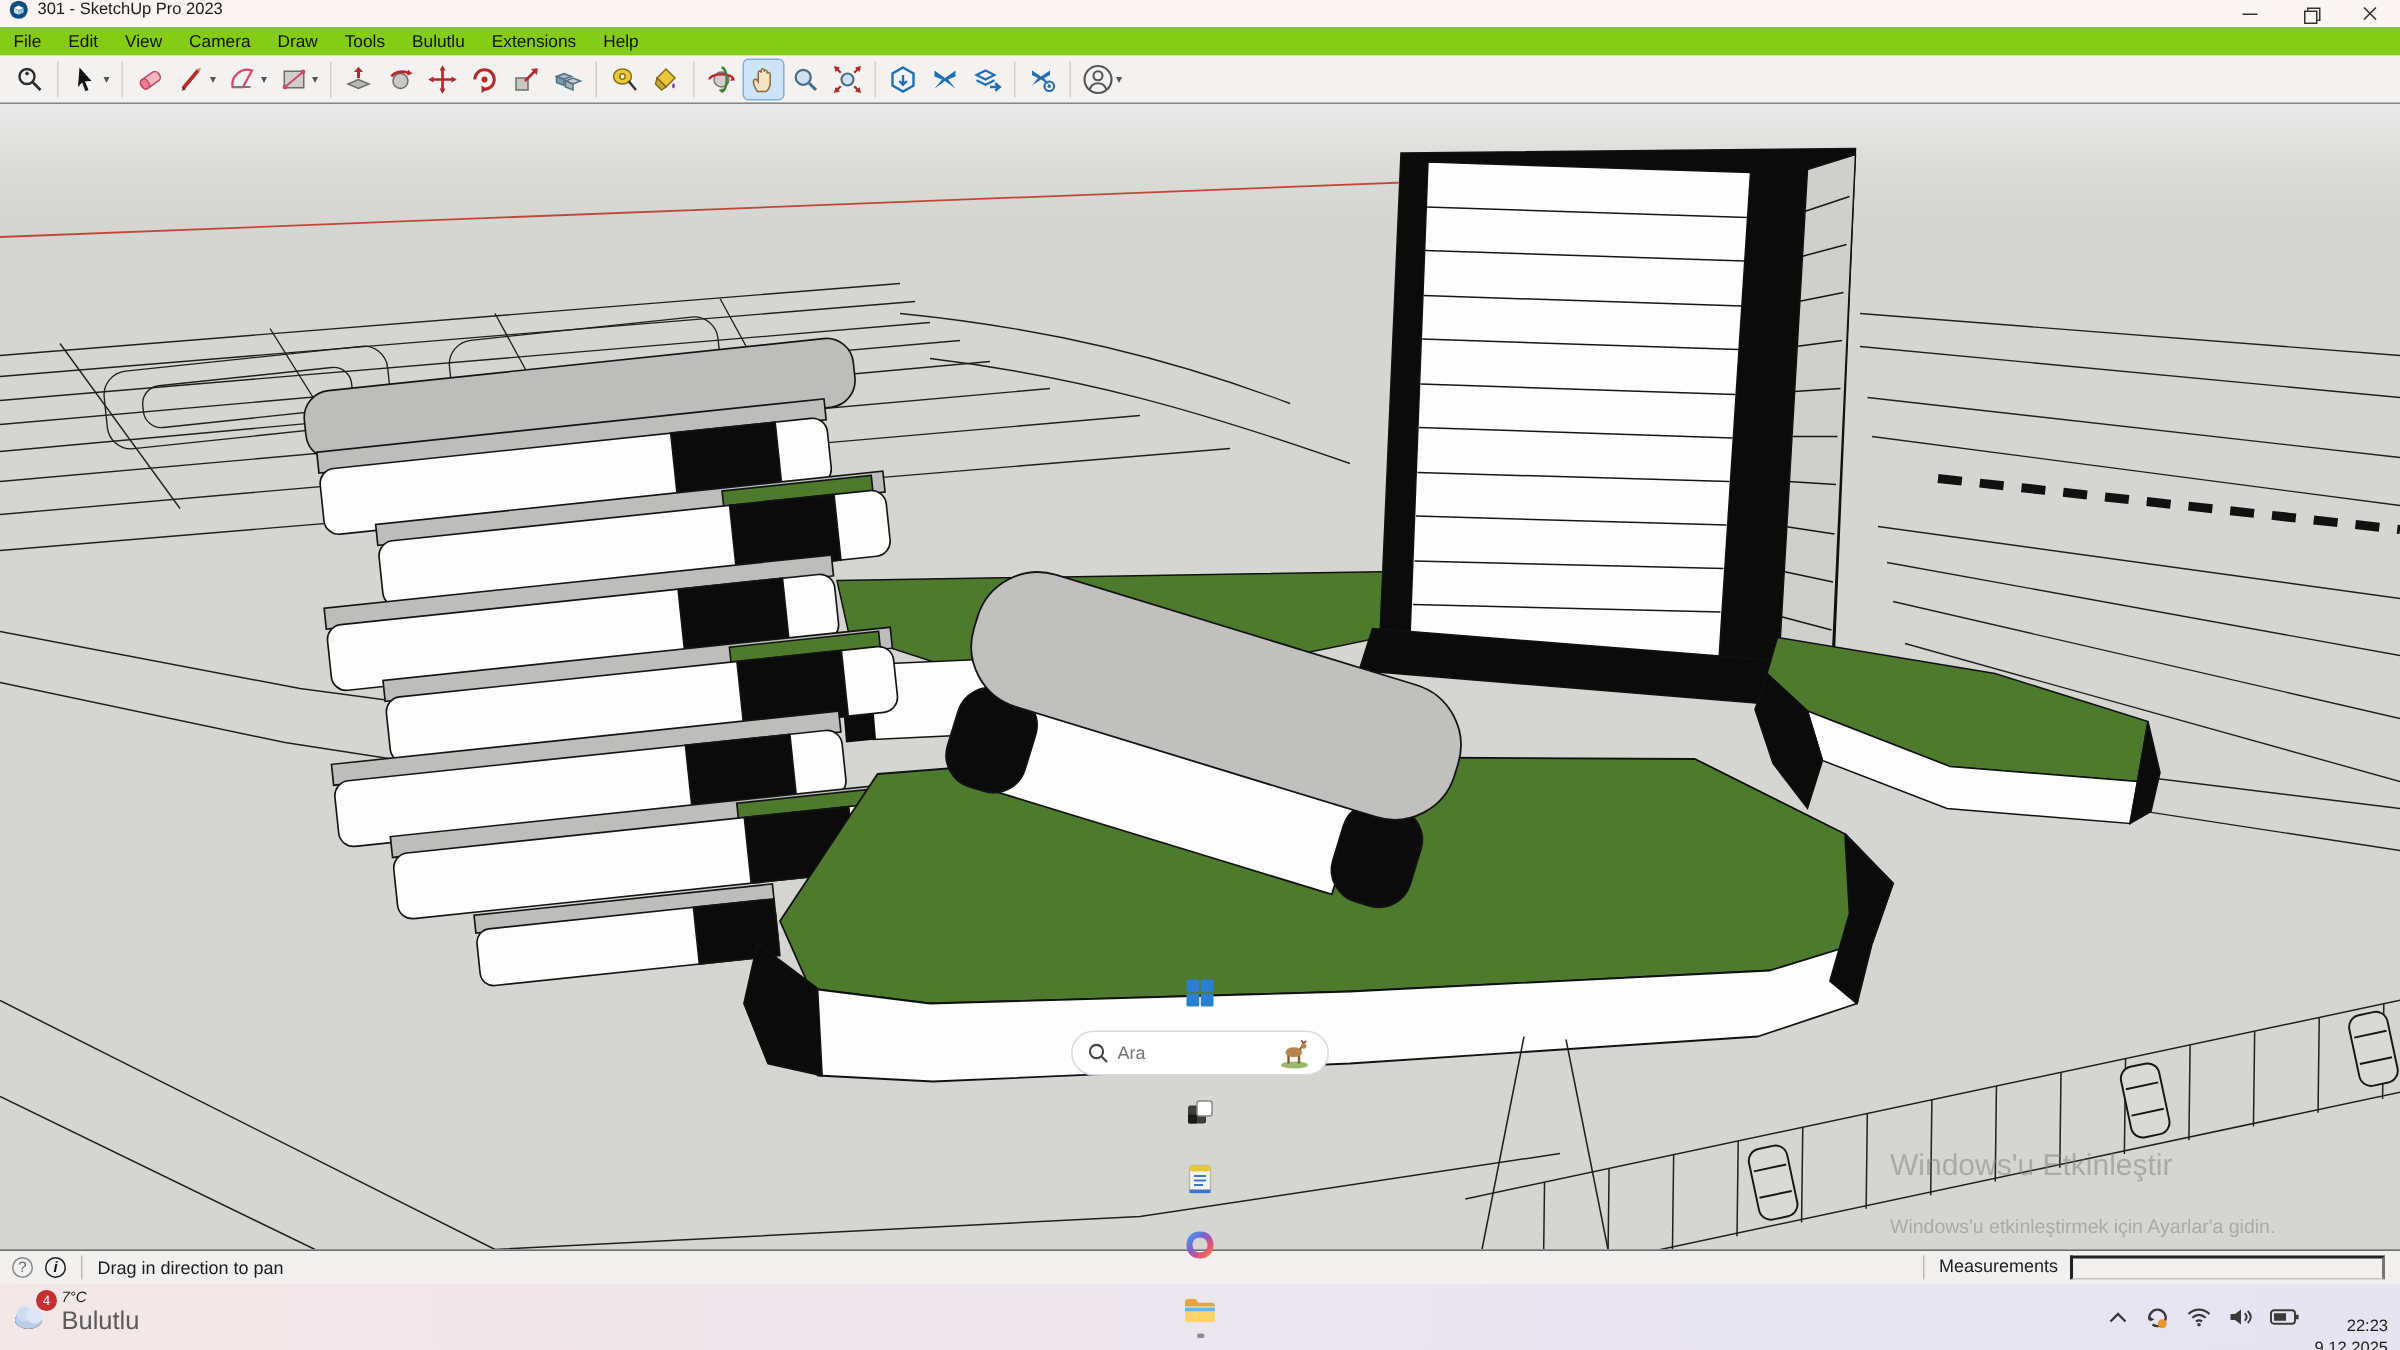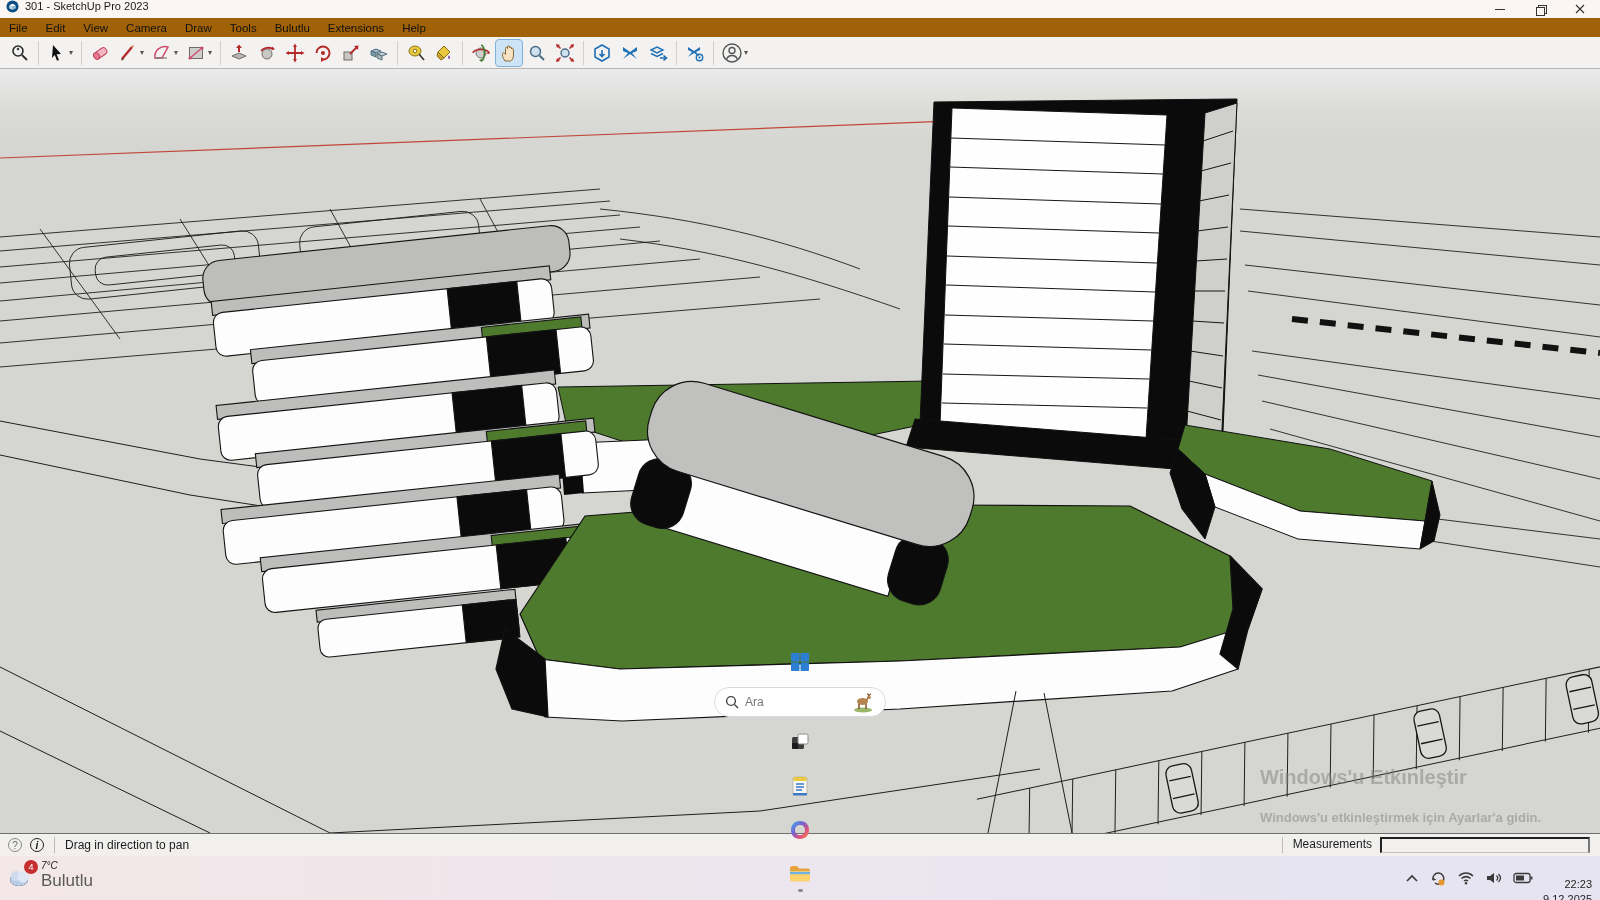--- a/index.html
+++ b/index.html
@@ -11,34 +11,34 @@
     display:flex; align-items:flex-start; font-size:11px; color:#1b1b1b; }
   .titlebar .logo { width:13px; height:13px; margin:0 6px 0 6px; }
   .win-controls { margin-left:auto; display:flex; height:18px; }
   .win-btn { width:40px; height:18px; display:flex; align-items:center; justify-content:center; cursor:default; }
   .min-glyph { width:10px; height:0; border-top:1px solid #333; }
   .restore-glyph { position:relative; width:9px; height:9px; }
   .restore-glyph:before { content:""; position:absolute; left:2px; top:0; width:7px; height:7px; border:1px solid #333; }
   .restore-glyph:after { content:""; position:absolute; left:0; top:2px; width:7px; height:7px; border:1px solid #333; background:#fbf5f4; }
 
   
-  .menubar { position:absolute; top:18px; left:0; width:1600px; height:19px; background:#a16207;
+  .menubar { position:absolute; top:18px; left:0; width:1600px; height:19px; background:#84cc16;
     display:flex; align-items:center; font-size:11.5px; color:#111; }
   .menu-item { padding:2px 9px; cursor:default; }
 
   
   .toolbar { position:absolute; top:37px; left:0; width:1600px; height:32px; background:#f3f2f1;
     border-bottom:1px solid #b9b7b5; display:flex; align-items:center; padding-left:6px; }
   .tbtn { width:26px; height:26px; display:flex; align-items:center; justify-content:center; border-radius:3px; margin:0 1px; }
   .tbtn.active { background:#cde3f6; outline:1px solid #7fb0dc; }
   .tsep { width:1px; height:24px; background:#d2d0cd; margin:0 4px; }
   .tcaret { width:8px; font-size:8px; color:#555; margin-left:-2px; }
 
   
-  .viewport { position:absolute; top:69px; left:0; width:1600px; height:764px; background:#000000;font-weight:bold; }
+  .viewport { position:absolute; top:69px; left:0; width:1600px; height:764px; background:#000000; }
   .viewport svg { display:block; }
   .watermark { position:absolute; left:1260px; top:697px; color:rgba(128,128,128,.5); pointer-events:none; }
   .watermark .wm1 { font-size:20px; }
   .watermark .wm2 { font-size:13px; margin-top:21px; }
 
   
   .statusbar { position:absolute; top:833px; left:0; width:1600px; height:23px; background:#f1f0ef;
     border-top:1px solid #6f6f6f; display:flex; align-items:center; font-size:12px; color:#1c1c1c; }
   .sb-circle { width:14px; height:14px; border-radius:50%; border:1px solid #8a8a8a; color:#6c6c6c;
     font-size:10px; display:flex; align-items:center; justify-content:center; margin-left:8px; }

